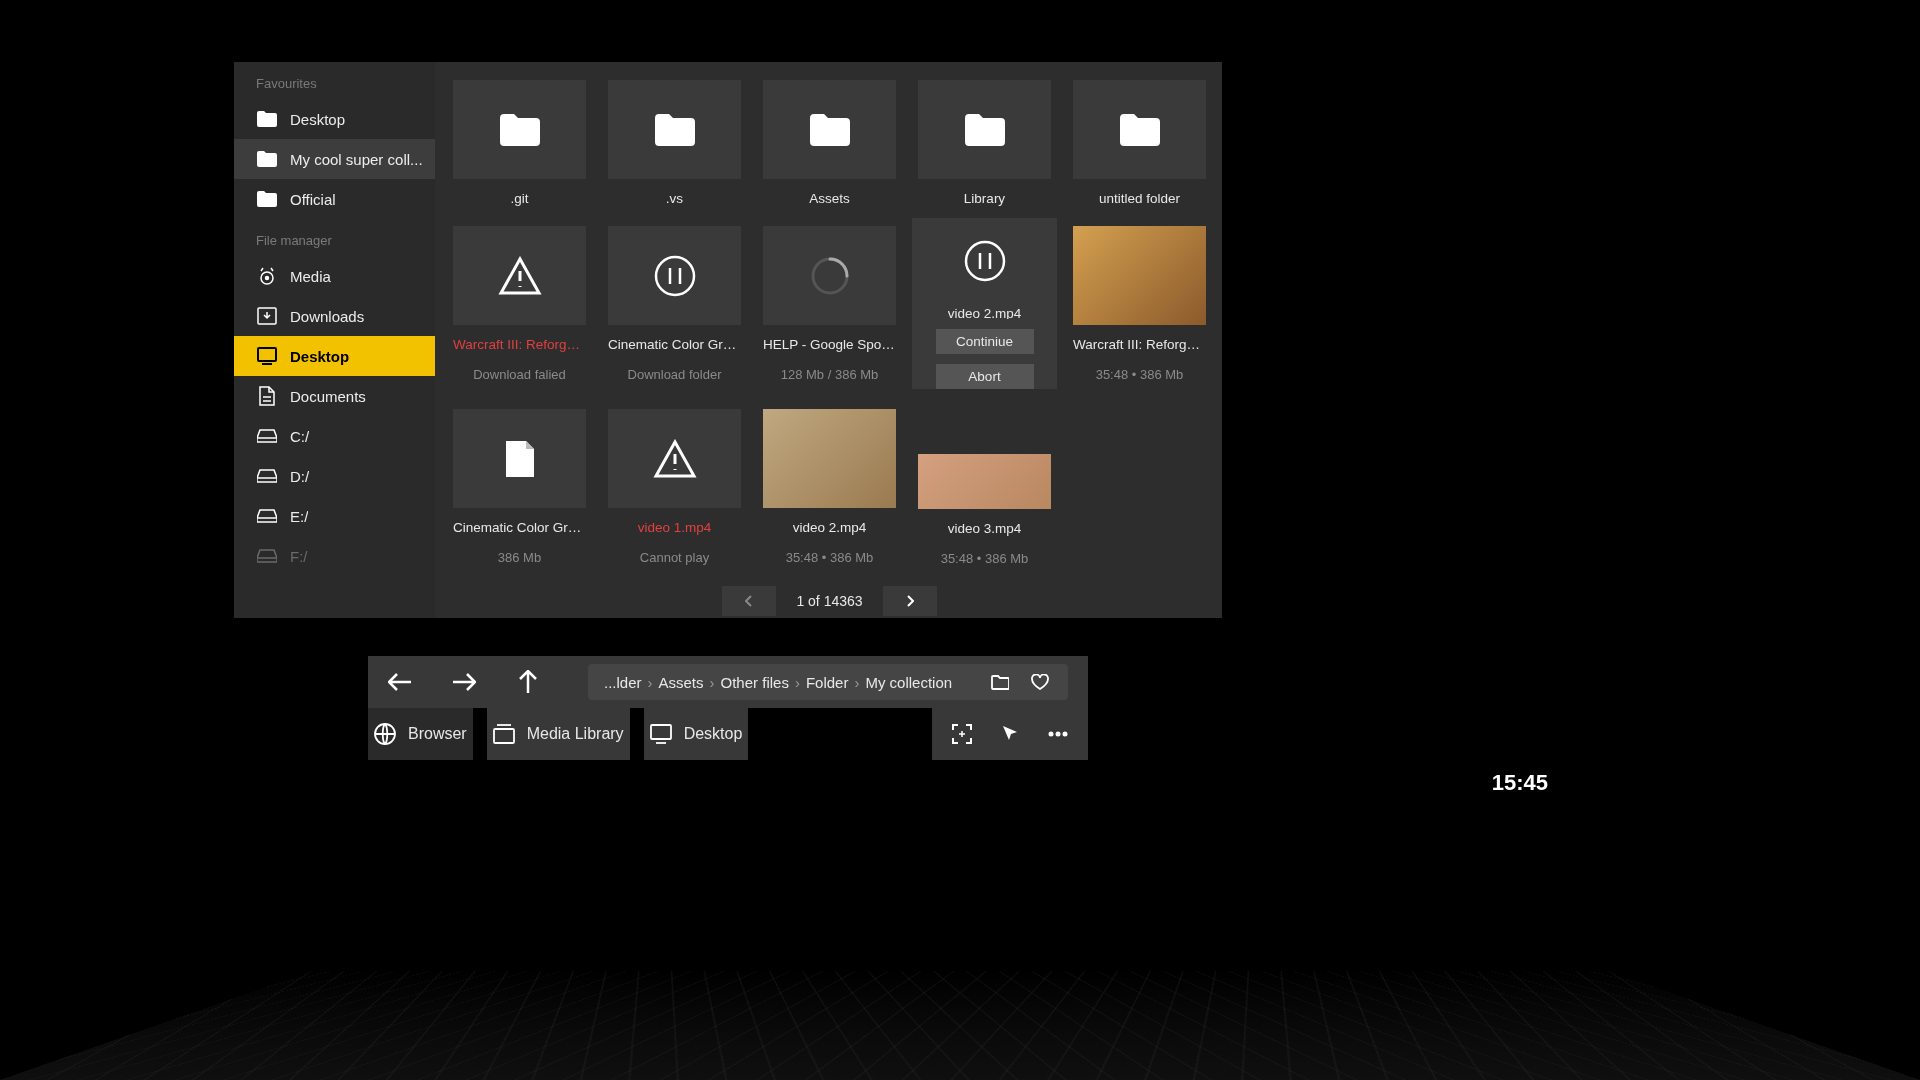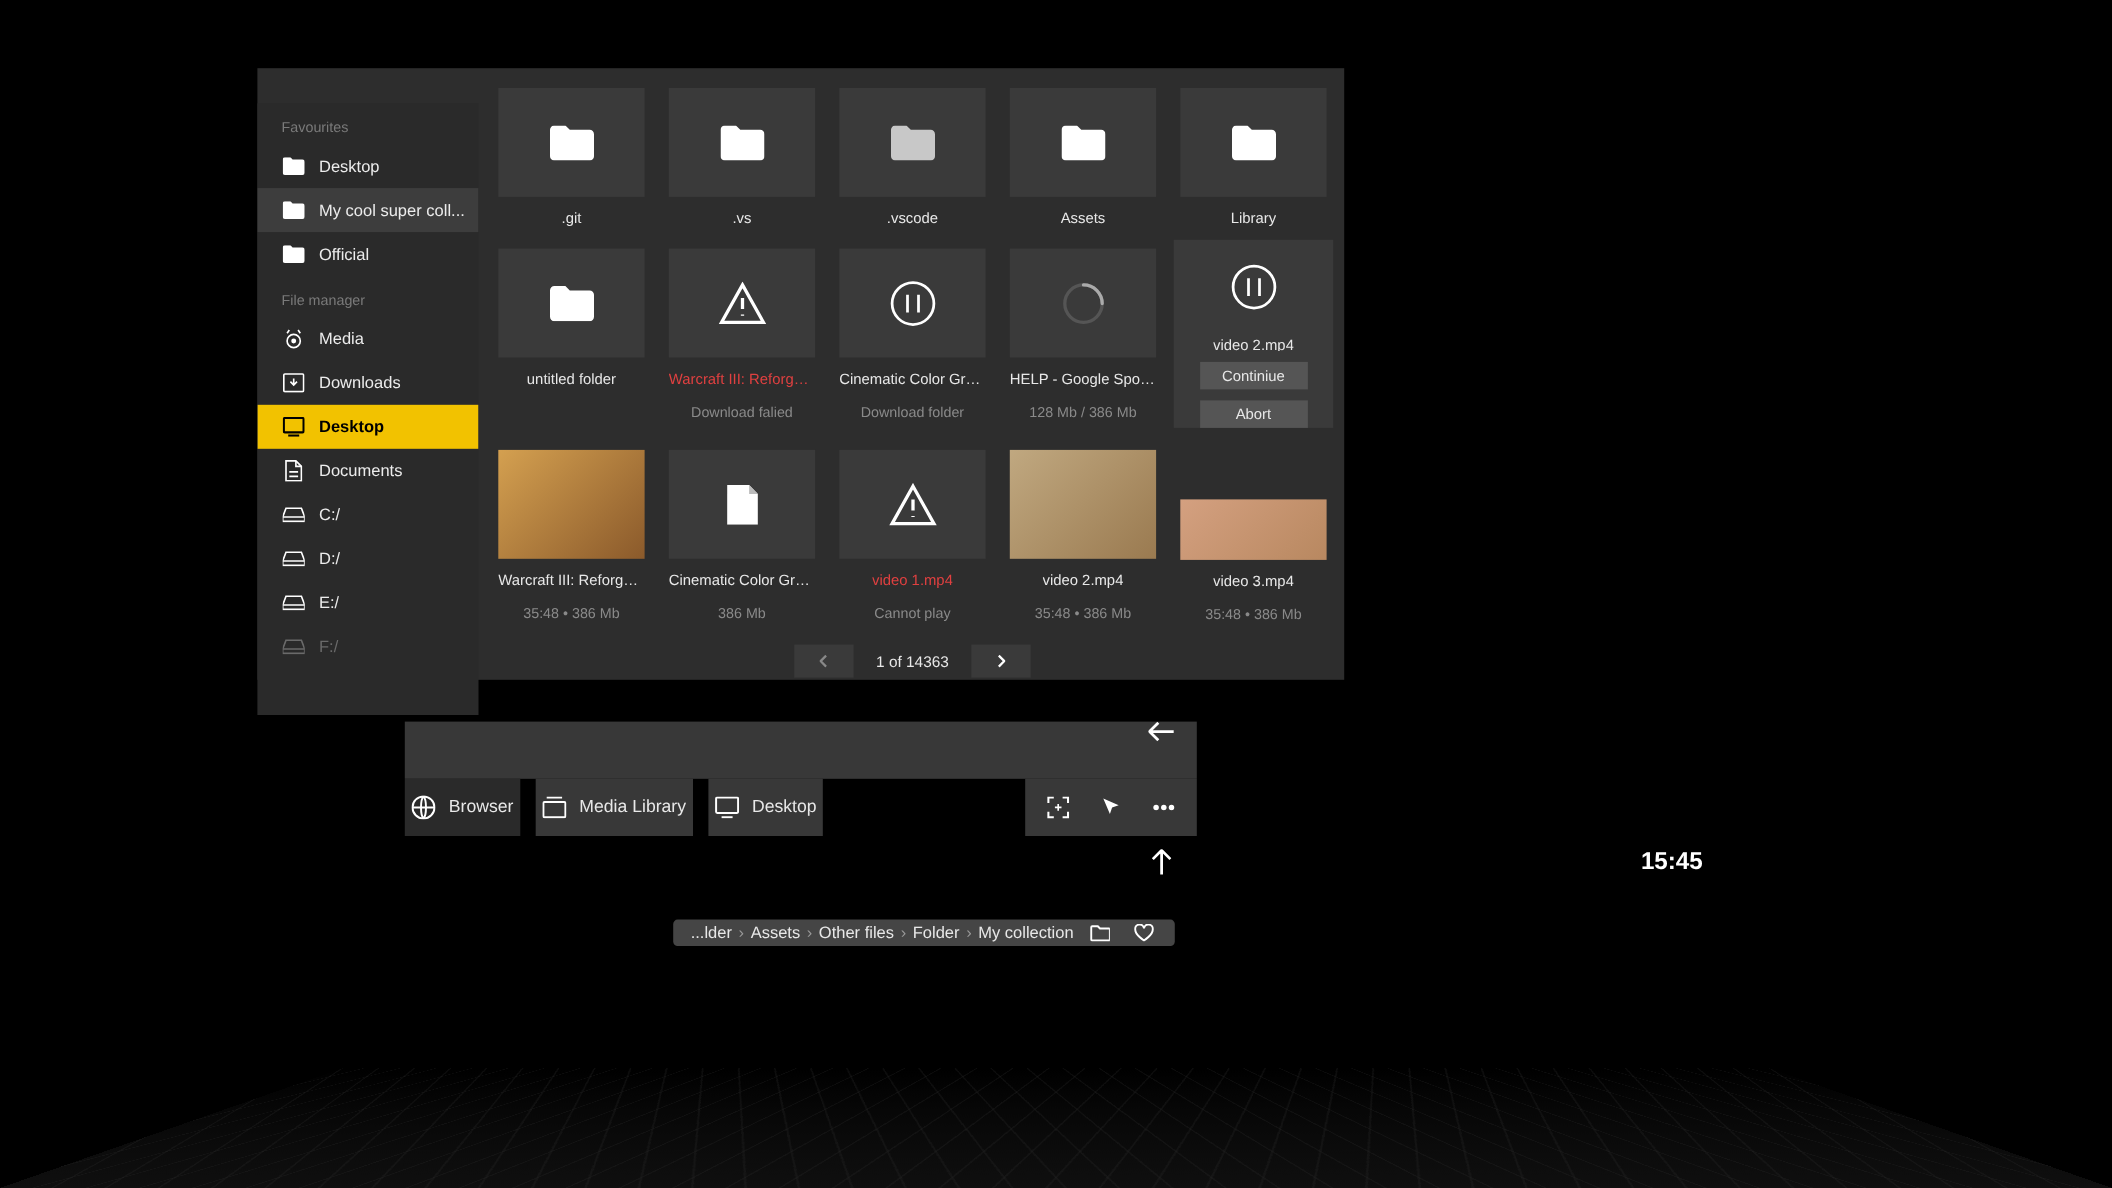--- a/index.html
+++ b/index.html
@@ -3,21 +3,21 @@
 <meta charset="utf-8">
 <style>
 * { margin:0; padding:0; box-sizing:border-box; font-family:'Segoe UI',Arial,sans-serif; }
 body { width:1920px; height:1080px; background:#000; position:relative; overflow:hidden; }
 .bg-pattern { position:absolute; bottom:0; left:0; right:0; height:250px; background:
   repeating-linear-gradient(60deg,transparent,transparent 40px,rgba(40,40,40,.3) 40px,rgba(40,40,40,.3) 42px),
   repeating-linear-gradient(-60deg,transparent,transparent 40px,rgba(40,40,40,.3) 40px,rgba(40,40,40,.3) 42px),
   linear-gradient(to top,rgba(25,25,25,.6),transparent);
   transform:perspective(400px) rotateX(50deg); transform-origin:bottom; }
 .window { position:absolute; left:234px; top:62px; width:988px; height:556px; background:#2d2d2d; display:flex; }
-.sidebar { width:202px; height:100%; background:#2a2a2a; overflow:hidden;margin-top:32px; }
+.sidebar { width:202px; height:100%; background:#2a2a2a; overflow:hidden; }
 .side-hdr { color:#7a7a7a; font-size:13px; padding:14px 0 8px 22px; }
 .side-item { display:flex; align-items:center; height:40px; padding-left:22px; color:#ececec; font-size:15px; cursor:pointer; gap:12px; }
 .side-item.sel { background:#3d3d3d; }
 .side-item.active { background:#f2c200; color:#000; font-weight:600; }
 .side-item .lbl { white-space:nowrap; overflow:hidden; text-overflow:ellipsis; max-width:150px; }
 .side-item.dim { color:#6a6a6a; }
 .ico { width:22px; height:22px; display:flex; align-items:center; justify-content:center; flex-shrink:0; }
 .main { flex:1; padding:18px 16px 16px 18px; display:flex; flex-direction:column; }
 .grid { display:grid; grid-template-columns:repeat(5,133px); gap:20px 22px; }
 .tile { display:flex; flex-direction:column; align-items:center; position:relative; }
@@ -29,21 +29,21 @@
 .thumb.menu { width:145px; height:171px; background:#3a3a3a; display:flex; flex-direction:column; align-items:center; padding-top:22px; gap:6px; }
 .thumb.menu .ticon { margin-bottom:6px; }
 .tname { margin-top:12px; font-size:13.5px; color:#e8e8e8; text-align:center; max-width:133px; white-space:nowrap; overflow:hidden; text-overflow:ellipsis; }
 .tname.red { color:#e04040; }
 .tsub { margin-top:15px; font-size:13px; color:#8a8a8a; }
 .tbtn { width:98px; height:30px; background:#555; color:#e8e8e8; font-size:13.5px; display:flex; align-items:center; justify-content:center; margin-top:4px; cursor:pointer; }
 .pager { display:flex; align-items:center; justify-content:center; gap:20px; margin-top:20px; }
 .pgbtn { width:54px; height:30px; background:#3a3a3a; display:flex; align-items:center; justify-content:center; cursor:pointer; }
 .pgtxt { color:#e8e8e8; font-size:14px; }
 .toolbar { position:absolute; left:368px; top:656px; width:720px; height:104px; display:flex; flex-direction:column; }
-.tbrow1 { height:52px; background:#383838; display:flex; align-items:flex-end; padding:0 20px; gap:40px;flex-direction:column; }
+.tbrow1 { height:52px; background:#383838; display:flex; align-items:center; padding:0 20px; gap:40px; }
 .crumb { flex:1; height:36px; background:#454545; border-radius:4px; display:flex; align-items:center; padding:0 16px; color:#e8e8e8; font-size:15px; gap:6px; margin-left:8px; }
 .crumb .sep { color:#999; }
 .tbrow2 { height:52px; display:flex; align-items:center; gap:14px; }
 .tab { height:52px; background:#383838; display:flex; align-items:center; padding:0 6px; color:#e8e8e8; font-size:16px; gap:12px; cursor:pointer; }
 .tab.first { background:#2a2a2a; }
 .tbicons { margin-left:auto; height:52px; background:#383838; display:flex; align-items:center; padding:0 18px; gap:24px; }
 .nicon { width:24px; height:24px; display:flex; align-items:center; justify-content:center; cursor:pointer; color:#e8e8e8; }
 .clock { position:absolute; right:372px; top:770px; color:#fff; font-size:22px; font-weight:700;margin-left:24px; }
 svg { display:block; }
 </style>
@@ -167,28 +167,20 @@
           </div>
           <div class="tname">.git</div>
         </div>
       <div class="tile">
           <div class="thumb">
             <svg width="40" height="32" viewBox="0 0 40 32">
               <path d="M0 4a4 4 0 014-4h10l4 4h18a4 4 0 014 4v20a4 4 0 01-4 4H4a4 4 0 01-4-4V4z" fill="#fff"></path>
             </svg>
           </div>
           <div class="tname">.vs</div>
-        </div>
-      <div class="tile">
-          <div class="thumb">
-            <svg width="40" height="32" viewBox="0 0 40 32">
-              <path d="M0 4a4 4 0 014-4h10l4 4h18a4 4 0 014 4v20a4 4 0 01-4 4H4a4 4 0 01-4-4V4z" fill="#c8c8c8"></path>
-            </svg>
-          </div>
-          <div class="tname">.vscode</div>
         </div>
       <div class="tile">
           <div class="thumb">
             <svg width="40" height="32" viewBox="0 0 40 32">
               <path d="M0 4a4 4 0 014-4h10l4 4h18a4 4 0 014 4v20a4 4 0 01-4 4H4a4 4 0 01-4-4V4z" fill="#fff"></path>
             </svg>
           </div>
           <div class="tname">Assets</div>
         </div>
       <div class="tile">

